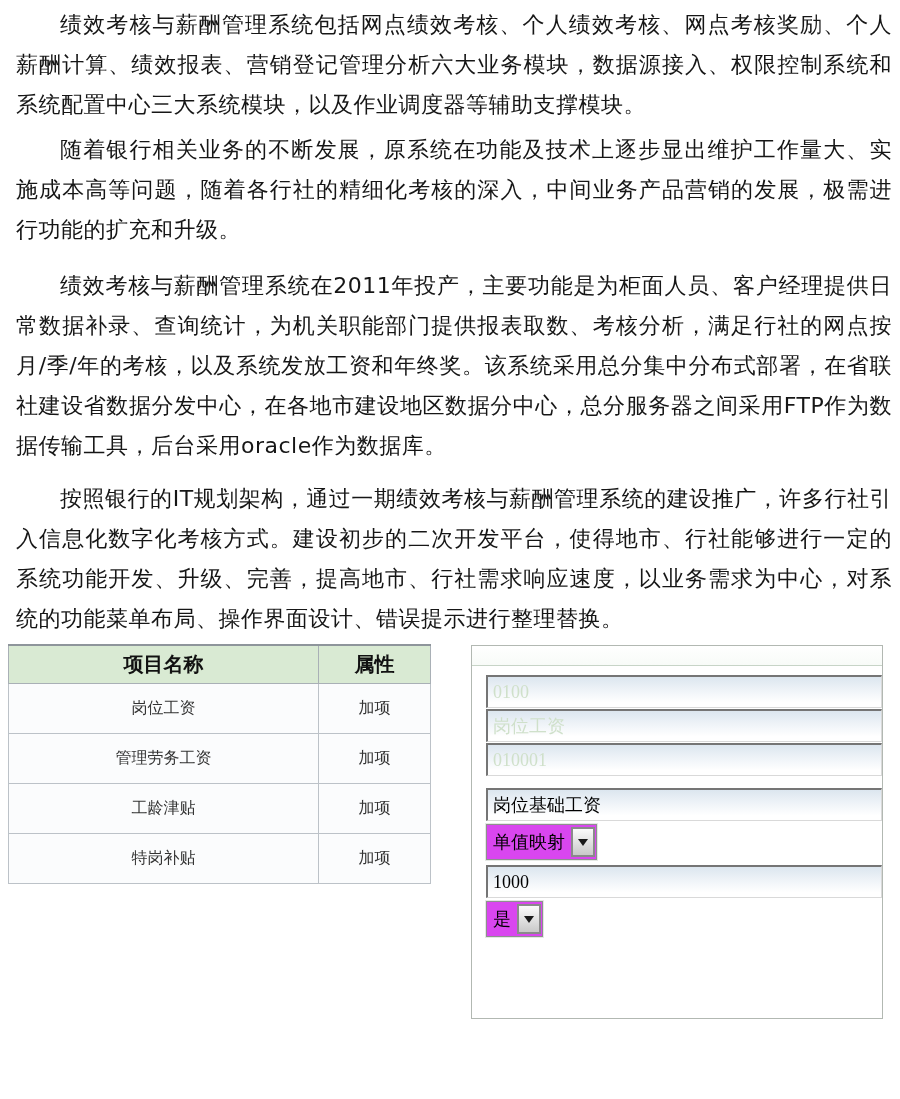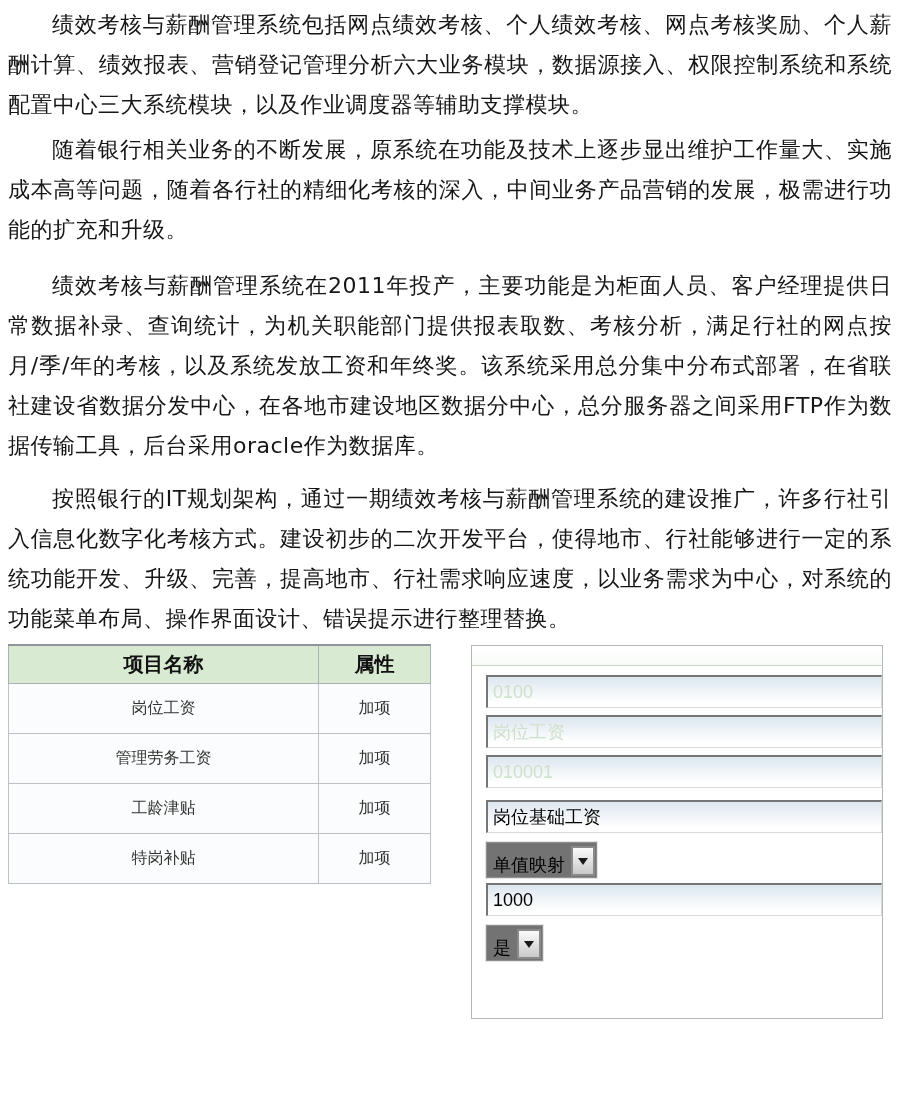--- a/index.html
+++ b/index.html
@@ -1,20 +1,20 @@
 <!DOCTYPE html>
 <html><head>
 <meta charset="utf-8">
 <style>
   html,body { margin:0; padding:0; background:#ffffff; }
   body { width:900px; height:1099px; font-family:"DejaVu Sans", sans-serif; }
   .page { position:relative; width:900px; height:1099px; overflow:hidden; background:#fff; }
 
   
-  .text-block { padding:5px 8px 0 8px; }
+  .text-block { padding:5px 8px 0 8px;margin-left:8px; }
   p.para {
     margin:0;
     font-size:22px;
     line-height:40px;
     text-indent:2em;
     text-align:justify;
     color:#161616;
     letter-spacing:0.5px;
   }
   p.para.gap-s  { margin-top:5px; }
@@ -72,37 +72,37 @@
   input.tfield {
     display:block;
     width:100%;
     box-sizing:border-box;
     height:33px;
     border-style:solid;
     border-width:2px 1px 1px 2px;
     border-color:#757575 #d9d9d9 #d9d9d9 #757575;
     background:linear-gradient(to bottom,#dce6ef 0%,#edf2f7 40%,#ffffff 85%);
     font-size:18px;
-    font-family:Liberation Sans, sans-serif;
+    font-family:Liberation Serif, serif;
     padding:0 5px;
-    margin:0 0 7px 0;
+    margin:0 0 1px 0;
     color:#000;
     outline:none;
   }
   input.tfield.disabled { color:#cfe0ca; }
   input.tfield.spaced { margin-top:12px; }
 
   .combo {
     display:inline-flex;
-    align-items:flex-end;
+    align-items:center;
     height:36px;
     box-sizing:border-box;
     border:1px solid #8f8f8f;
     outline:1px solid #e4e8e4;
-    background:#737373;
+    background:#d946ef;
     margin:2px 0 5px 0;
   }
   .combo-text {
     font-size:18px;
     color:#000;
     padding:0 6px;
     white-space:nowrap;
   }
   .combo-btn {
     width:24px;

